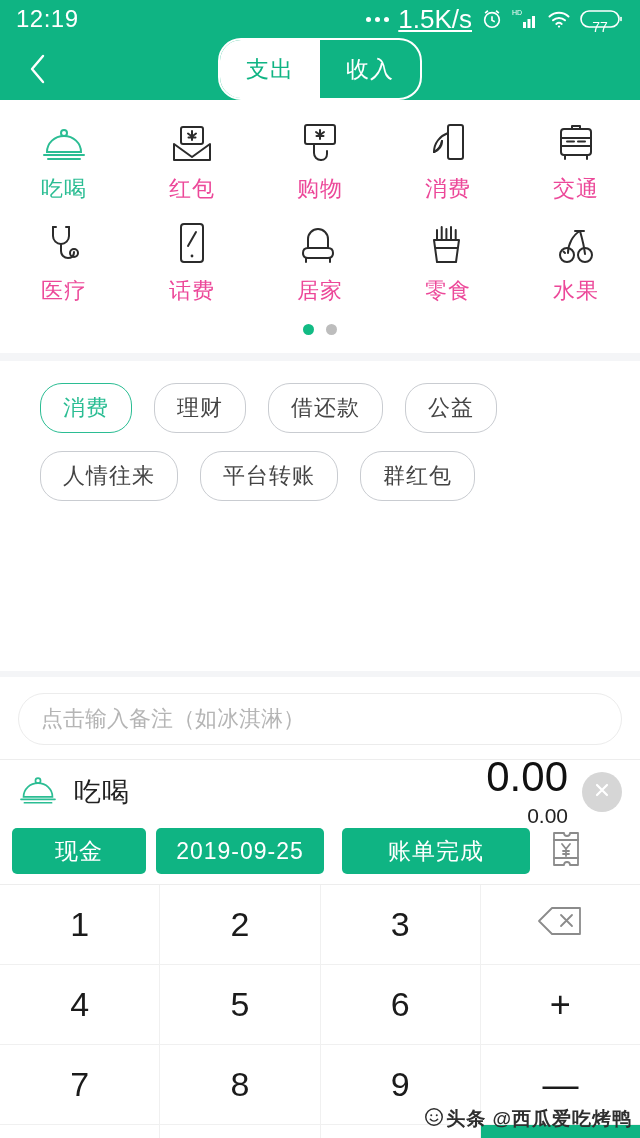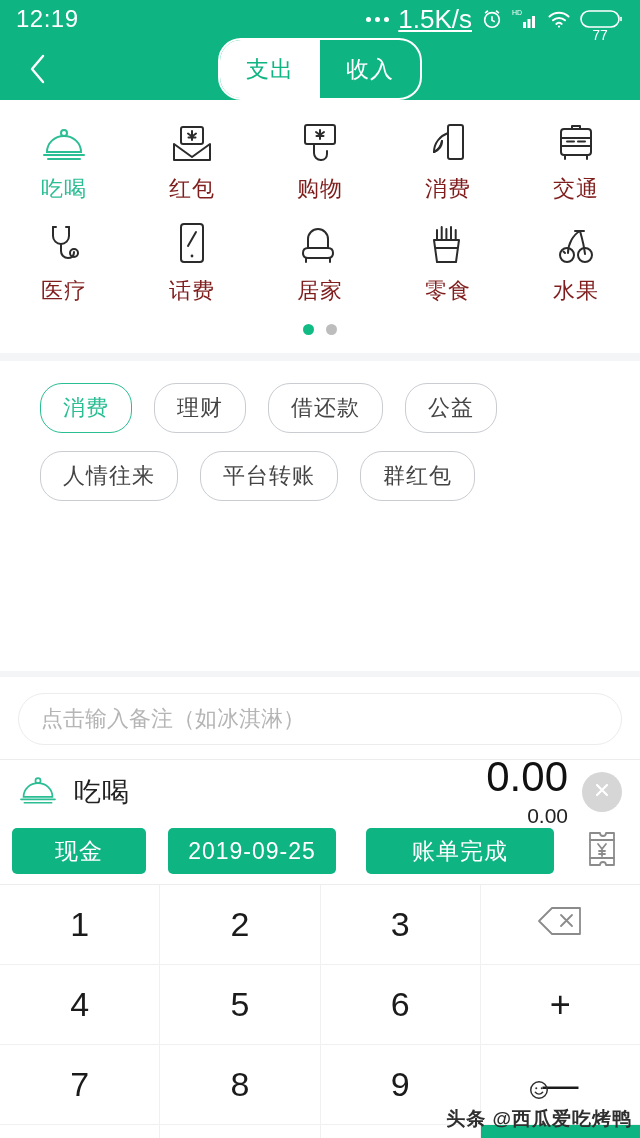--- a/index.html
+++ b/index.html
@@ -42,21 +42,21 @@
   .seg-item.inactive { background: transparent; color:#ffffff; }
 
   
   .cat-panel { background:#fff; padding: 8px 0 4px; }
   .cat-row { display:flex; }
   .cat {
     flex:1; display:flex; flex-direction:column; align-items:center;
     padding: 8px 0 6px;
   }
   .cat .ic { height: 48px; display:flex; align-items:flex-end; justify-content:center; }
-  .cat .lbl { margin-top: 10px; font-size: 22px; color:#7f1d1d; letter-spacing:1px; }
+  .cat .lbl { margin-top: 10px; font-size: 22px; color:#ec4899; letter-spacing:1px; }
   .cat.sel .lbl { color:#2bbd93; }
 
   .pager { display:flex; justify-content:center; gap:12px; padding: 12px 0 14px; }
   .pager i { width:11px; height:11px; border-radius:50%; background:#bdbdbd; display:block; }
   .pager i.on { background:#11bb84; }
 
   .sep { height: 8px; background:#f4f5f7; }
   .hair { height:1px; background:#ededed; }
 
   
@@ -89,21 +89,21 @@
   .amount-right { margin-left:auto; display:flex; align-items:center; gap:14px;text-align:right; }
   .amount-nums { display:flex; flex-direction:column; align-items:flex-end; }
   .amount-main { font-size: 42px; color:#111; line-height: 42px; font-weight:400; letter-spacing:0px; }
   .amount-sub { font-size: 21px; color:#222; margin-top:6px; }
   .clear-btn {
     width:40px; height:40px; border-radius:50%; background:#d6d6d6;
     display:flex; align-items:center; justify-content:center; flex:0 0 auto;
   }
 
   
-  .actions { display:flex; align-items:center; gap:22px; padding: 6px 12px 10px; background:#fff; }
+  .actions { display:flex; align-items:center; gap:10px; padding: 6px 12px 10px; background:#fff; }
   .act-btn {
     background:#0fb483; color:#fff; border:none; border-radius:5px;
     height: 46px; font-size: 23px; letter-spacing:1px;
     font-family:"Liberation Sans","DejaVu Sans",sans-serif;
     display:flex; align-items:center; justify-content:center; padding: 0 12px;
   }
   .act-cash { width: 134px; }
   .act-date { width: 168px; }
   .act-done { width: 188px; margin-left: 8px; }
   .act-receipt { width: 52px; display:flex; align-items:center; justify-content:center; }
@@ -120,21 +120,21 @@
   .key.op { font-size: 36px; }
   .key.confirm {
     background:#0fb483; color:#fff; font-size: 26px; letter-spacing: 2px;
     border:none;
   }
   .key.dot { font-size: 34px; }
 
   
   .wm {
     position:absolute; right: 8px; bottom: 6px; z-index: 5;
-    display:flex; align-items:center; gap:1px; pointer-events:none;flex-direction:column;
+    display:flex; align-items:center; gap:1px; pointer-events:none;
   }
   .wm-txt { font-size: 19px; color:#2f2f2f; font-weight:bold; letter-spacing:1px; white-space:nowrap; }
   .wm-big {
     position:absolute; right: 16px; bottom: 34px; z-index: 4;
     font-size: 34px; color: rgba(255,255,255,0.55); letter-spacing:2px;
     font-weight:bold; pointer-events:none; white-space:nowrap;
   }
 </style>
 </head>
 <body>
@@ -173,21 +173,21 @@
               <path d="M6 11.3a9 9 0 0 1 12 0"></path>
             <path d="M9.3 14.9a4.2 4.2 0 0 1 5.4 0"></path>
               <circle cx="12" cy="17.6" r="1.1" fill="#ffffff" stroke="none"></circle>
           </svg>
         </span>
         <span style="position:relative;display:inline-block;">
           <svg class="svgic" width="44" height="22" viewBox="0 0 44 22" fill="none" stroke="#ffffff" stroke-width="1.6">
             <rect x="1" y="3" width="38" height="16" rx="8"></rect>
             <path d="M41 9.5v3" stroke-linecap="round"></path>
           </svg>
-          <span style="position:absolute;left:0;top:16px;width:40px;height:22px;display:flex;align-items:center;justify-content:center;font-size:14px;color:#fff;">77</span>
+          <span style="position:absolute;left:0;top:8px;width:40px;height:22px;display:flex;align-items:center;justify-content:center;font-size:14px;color:#fff;">77</span>
         </span>
       </div>
     </div>
 
     <div class="navbar">
       <div class="back-btn">
         <span>
           <svg class="svgic" width="26" height="34" viewBox="0 0 26 34" fill="none" stroke="#ffffff" stroke-width="2.4" stroke-linecap="round" stroke-linejoin="round">
             <path d="M18 4 7 17l11 13"></path>
           </svg>

